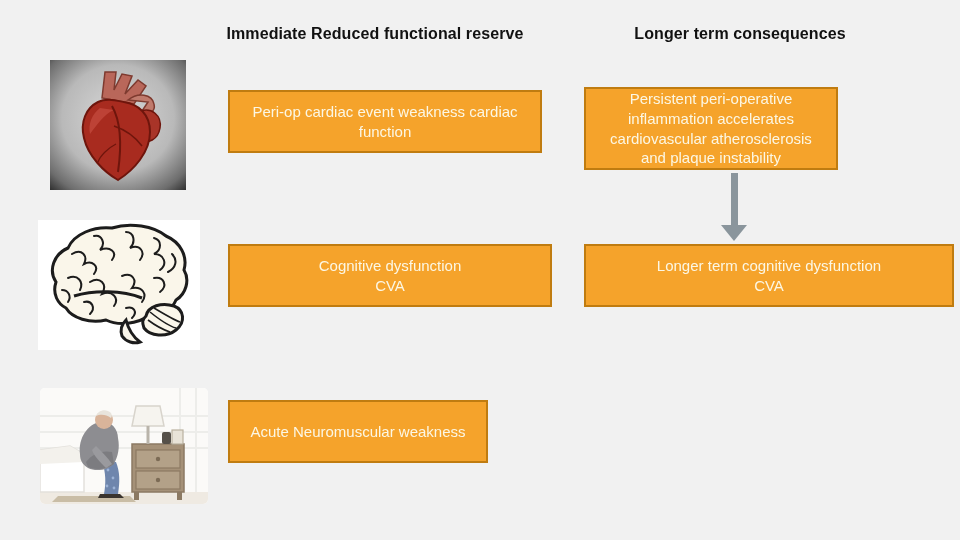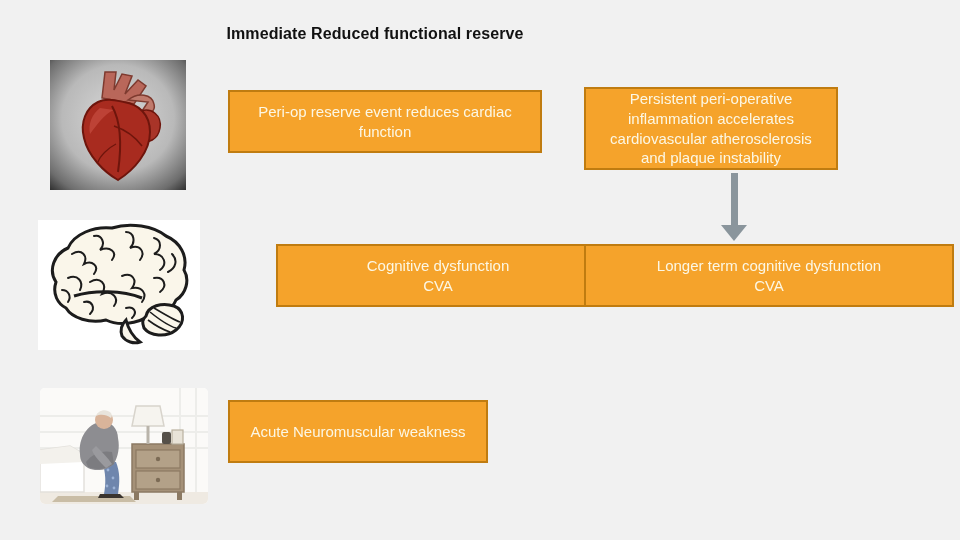--- a/index.html
+++ b/index.html
@@ -27,21 +27,21 @@
     border:2px solid #c07c10;
     color:#fcf7e4;
     display:flex;align-items:center;justify-content:center;
     text-align:center;
     font-size:15px;line-height:1.32;
     white-space:pre-line;
     padding:2px 10px;box-sizing:border-box;
   }
   .box-l1{left:228px;top:90px;width:314px;height:63px;}
   .box-r1{left:584px;top:87px;width:254px;height:83px;}
-  .box-l2{left:228px;top:244px;width:324px;height:63px;margin-left:48px;}
+  .box-l2{left:228px;top:244px;width:324px;height:63px;}
   .box-r2{left:584px;top:244px;width:370px;height:63px;}
   .box-l3{left:228px;top:400px;width:260px;height:63px;}
   .box-r3{left:584px;top:400px;width:314px;height:63px;}
   .arrow{
     position:absolute;left:721px;top:173px;width:26px;height:68px;
   }
   .arrow .shaft{
     position:absolute;left:10px;top:0;width:7px;height:53px;
     background:#8a959c;
   }
@@ -56,20 +56,21 @@
   .img-brain{left:38px;top:220px;width:162px;height:130px;background:#fff;}
   .img-elderly{left:40px;top:388px;width:168px;height:116px;background:#fdfdfd;border-radius:5px;}
   svg{display:block;}
 </style>
 </head>
 <body>
 
 <div class="slide">
 
   <div class="col-header left">Immediate Reduced functional reserve</div>
+  <div class="col-header right">Longer term consequences</div>
 
   <div class="img-frame img-heart">
     <svg width="136" height="130" viewBox="0 0 136 130">
       <defs>
         <radialGradient id="hbg" cx="50%" cy="45%" r="75%">
           <stop offset="0%" stop-color="#d9d9d9"></stop>
           <stop offset="55%" stop-color="#b9b9b9"></stop>
           <stop offset="85%" stop-color="#6d6d6d"></stop>
           <stop offset="100%" stop-color="#2b2b2b"></stop>
         </radialGradient>
@@ -177,21 +178,21 @@
                C68 82 56 84 48 80 C42 76 40 72 40 66 Z" fill="#8d8d91"></path>
       <path d="M46 74 C52 66 62 62 72 64 L74 76 C66 82 54 82 48 79 Z" fill="#7c7c80"></path>
 
       <path d="M56 58 C62 64 68 70 72 76 L66 80 C60 74 54 68 52 62 Z" fill="#9a9a9e"></path>
 
       <circle cx="64" cy="32" r="9" fill="#d9b49a"></circle>
       <path d="M56 28 C58 22 66 20 71 25 C72 27 72 29 71 30 C66 26 60 26 56 28 Z" fill="#e8e4dc"></path>
     </svg>
   </div>
 
-  <div class="flowbox box-l1">Peri-op reserve event reduces cardiac function</div>
+  <div class="flowbox box-l1">Peri-op cardiac event weakness cardiac function</div>
   <div class="flowbox box-r1">Persistent peri-operative inflammation accelerates cardiovascular atherosclerosis and plaque instability</div>
 
   <div class="arrow">
     <div class="shaft"></div>
     <div class="head"></div>
   </div>
 
   <div class="flowbox box-l2">Cognitive dysfunction
 CVA</div>
   <div class="flowbox box-r2">Longer term cognitive dysfunction

